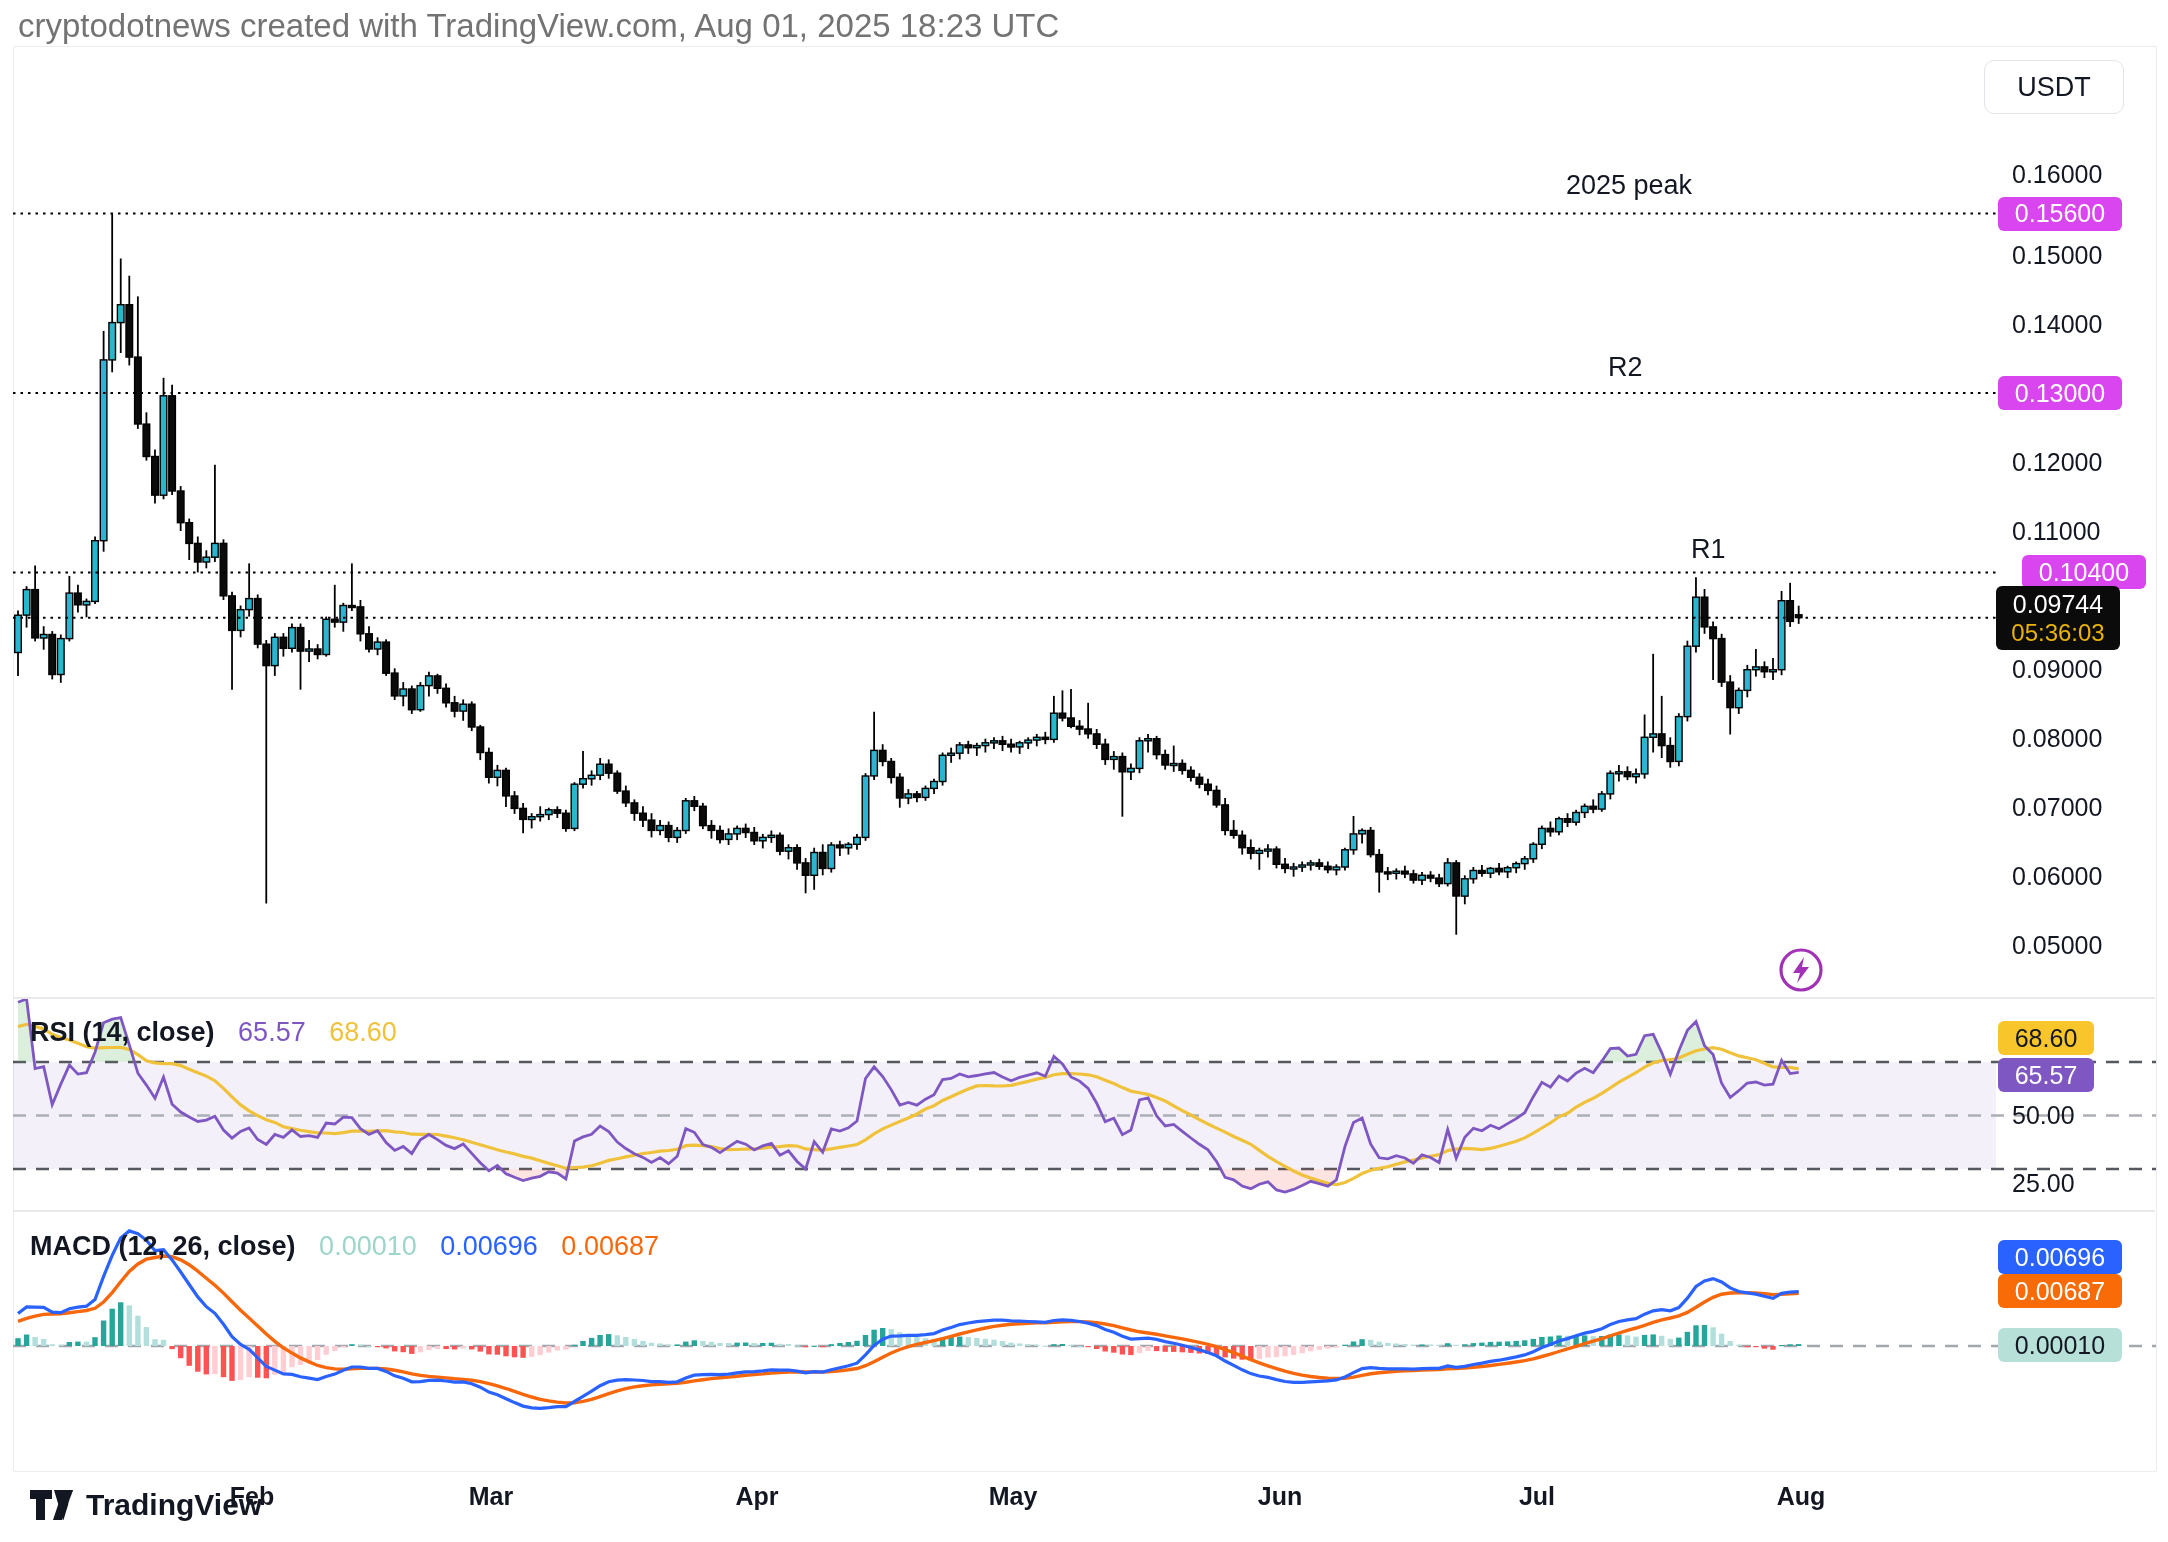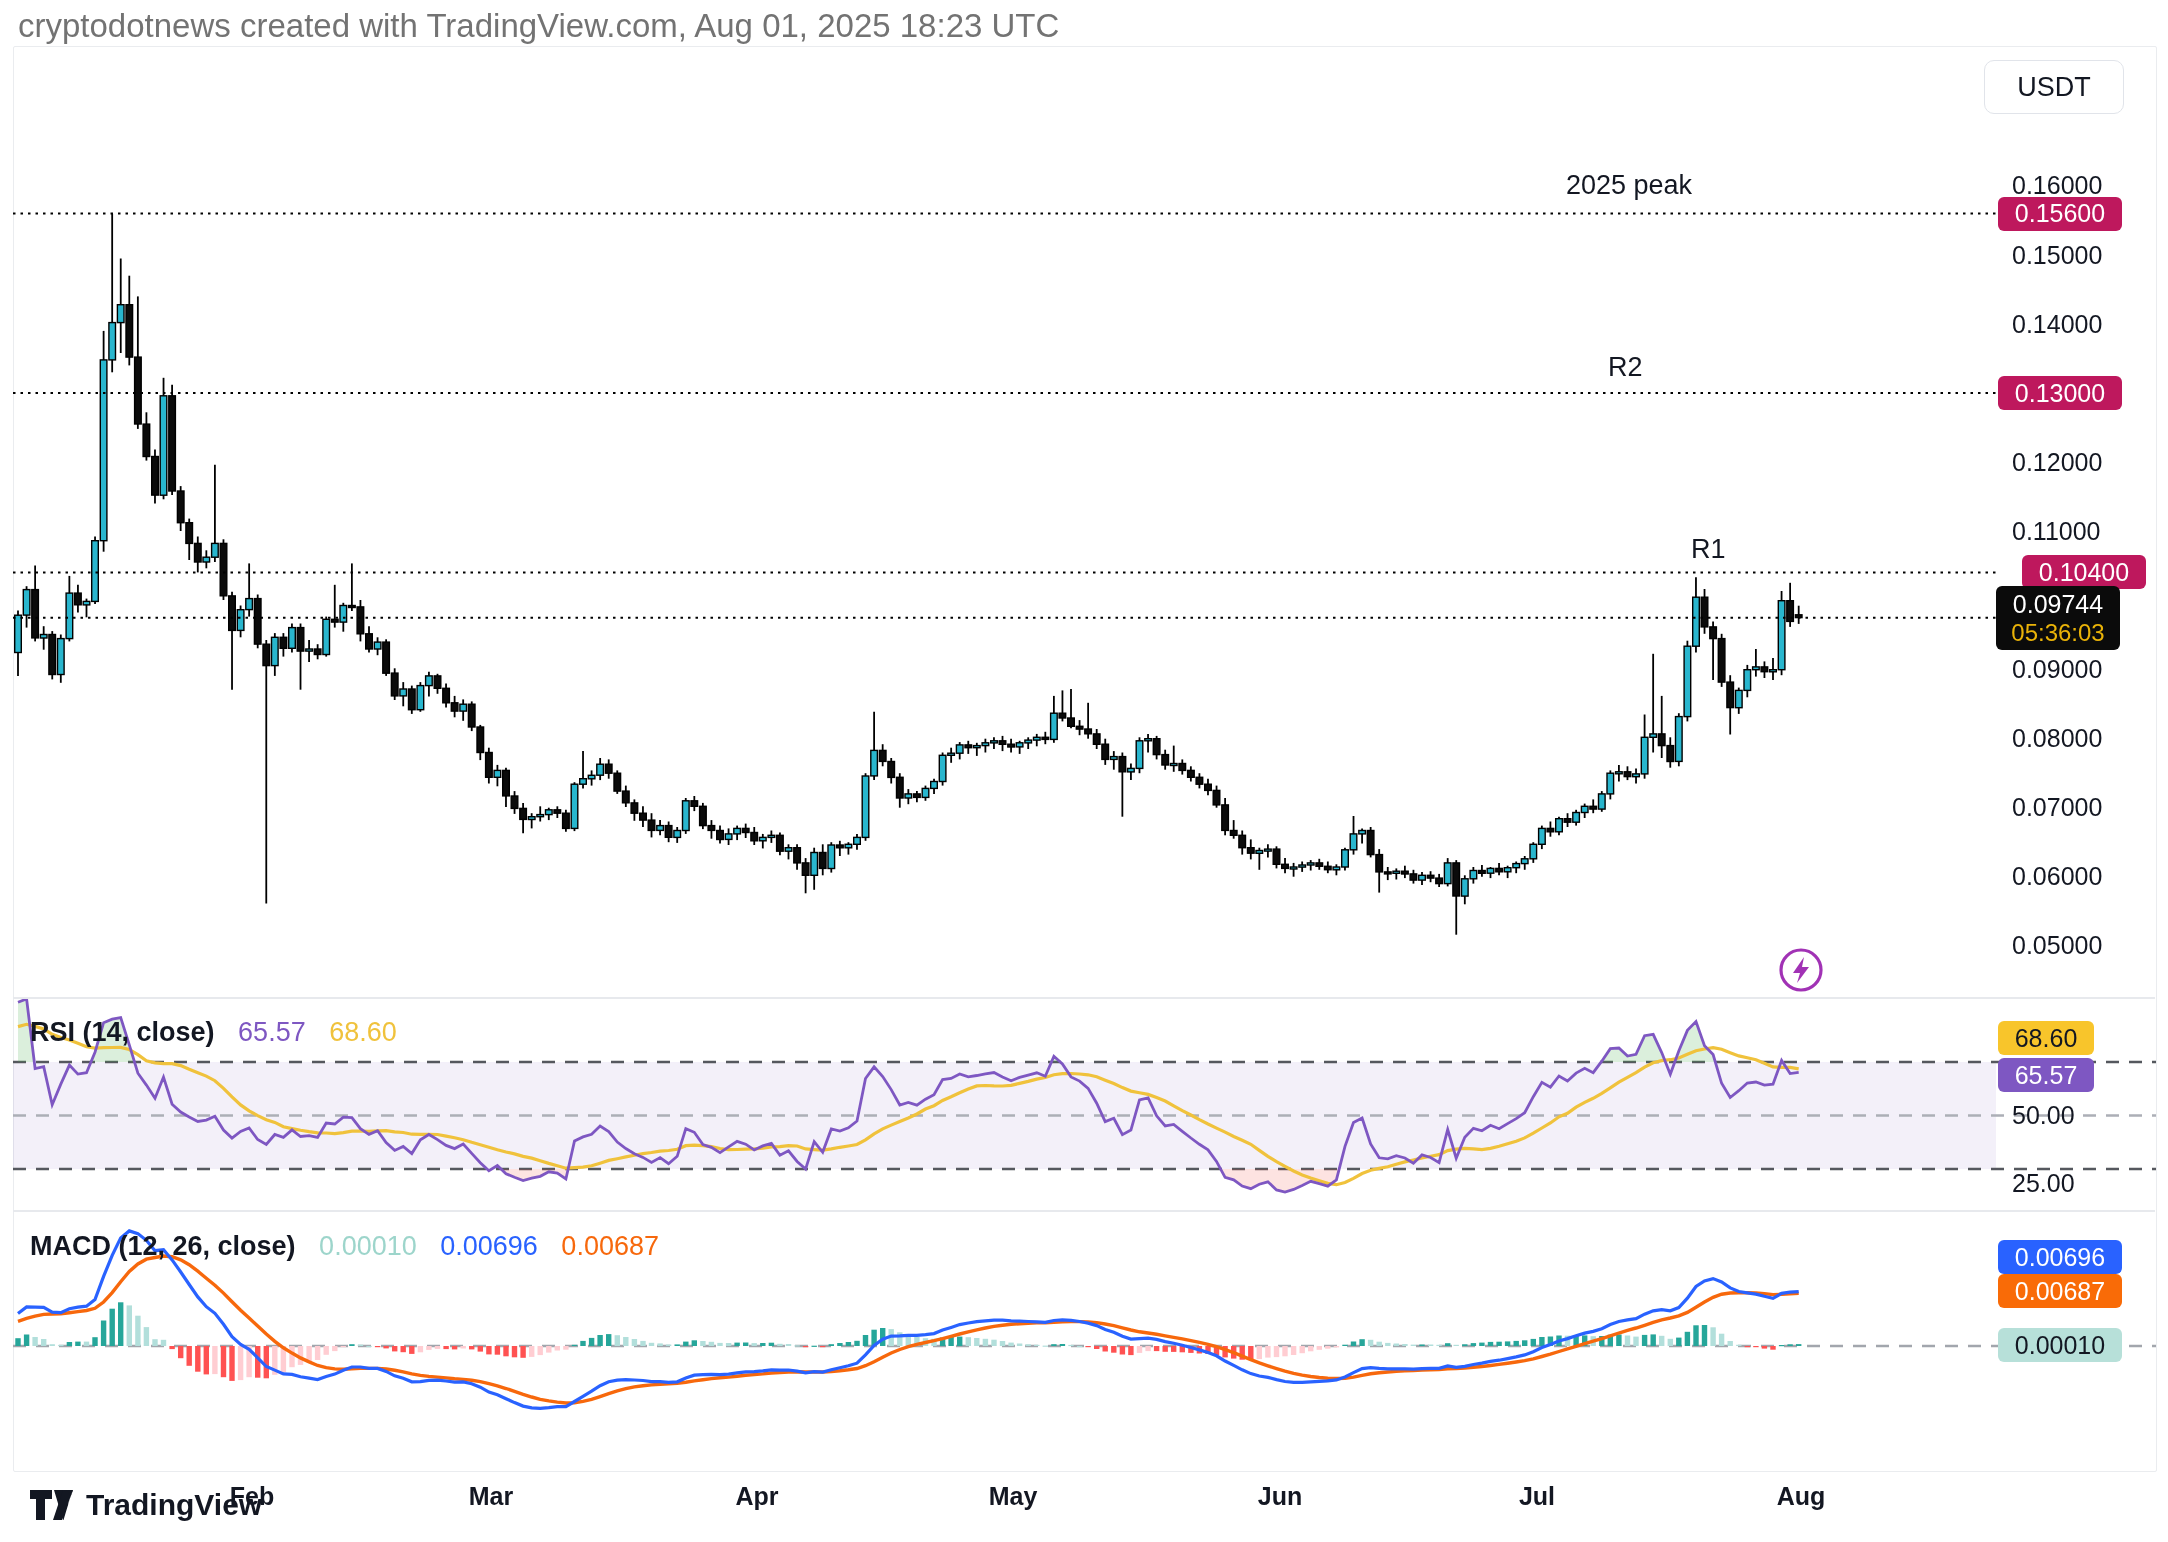--- a/index.html
+++ b/index.html
@@ -10,21 +10,21 @@
   #card{left:13px;top:46px;width:2142px;height:1424px;border:1px solid #EAECEF;border-radius:2px;}
   #chart-svg{left:0;top:0;}
   #header{left:30px;top:74px;font-size:28px;font-weight:500;color:#131722;}
   #header .tok{margin-left:18px;font-weight:400;}
   #currency-btn{left:1984px;top:60px;width:138px;height:52px;border:1.5px solid #E1E4EA;border-radius:10px;
     display:flex;align-items:center;justify-content:center;font-size:27px;font-weight:500;background:#fff;}
   .annot{font-size:27px;color:#131722;}
   .axis-label{left:2012px;font-size:25px;color:#131722;transform:translateY(-50%);}
   .badge{left:1998px;width:124px;height:34px;border-radius:6px;display:flex;align-items:center;justify-content:center;
     font-size:25px;transform:translateY(-50%);}
-  .badge.black{background:#be185d;color:#fff;}
+  .badge.black{background:#d946ef;color:#fff;}
   #current-badge{left:1996px;top:586px;width:124px;height:64px;border-radius:6px;background:#0b0b0b;
     display:flex;flex-direction:column;align-items:center;justify-content:center;}
   #current-badge .p{color:#fff;font-size:25px;line-height:1.15;}
   #current-badge .cd{color:#eab308;font-size:24px;line-height:1.15;}
   .legend{font-size:27px;}
   .legend .t{color:#131722;font-weight:700;}
   .legend .v{margin-left:16px;}
   .month{font-size:25px;font-weight:600;color:#131722;transform:translateX(-50%);top:1440px;margin-top:44px;}
   .sep{left:13px;width:2142px;height:2px;background:#E7E9ED;}
   #footer-brand{left:86px;top:1490px;font-size:30px;font-weight:600;color:#131722;}
@@ -1113,21 +1113,21 @@
 
 
   <div id="currency-btn" class="abs">USDT</div>
 
   <div id="annotations">
       <div class="abs annot" style="left: 1566px; top: 172px;">2025 peak</div>
       <div class="abs annot" style="left: 1608px; top: 354px;">R2</div>
       <div class="abs annot" style="left: 1691px; top: 536px;">R1</div>
     </div>
   <div id="price-scale">
-      <div class="abs axis-label" style="top: 185px;">0.16000</div>
+      <div class="abs axis-label" style="top: 174px;">0.16000</div>
       <div class="abs axis-label" style="top: 255px;">0.15000</div>
       <div class="abs axis-label" style="top: 324px;">0.14000</div>
       <div class="abs axis-label" style="top: 462px;">0.12000</div>
       <div class="abs axis-label" style="top: 531px;">0.11000</div>
       <div class="abs axis-label" style="top: 600px;">0.10000</div>
       <div class="abs axis-label" style="top: 669px;">0.09000</div>
       <div class="abs axis-label" style="top: 738px;">0.08000</div>
       <div class="abs axis-label" style="top: 807px;">0.07000</div>
       <div class="abs axis-label" style="top: 876px;">0.06000</div>
       <div class="abs axis-label" style="top: 945px;">0.05000</div>

